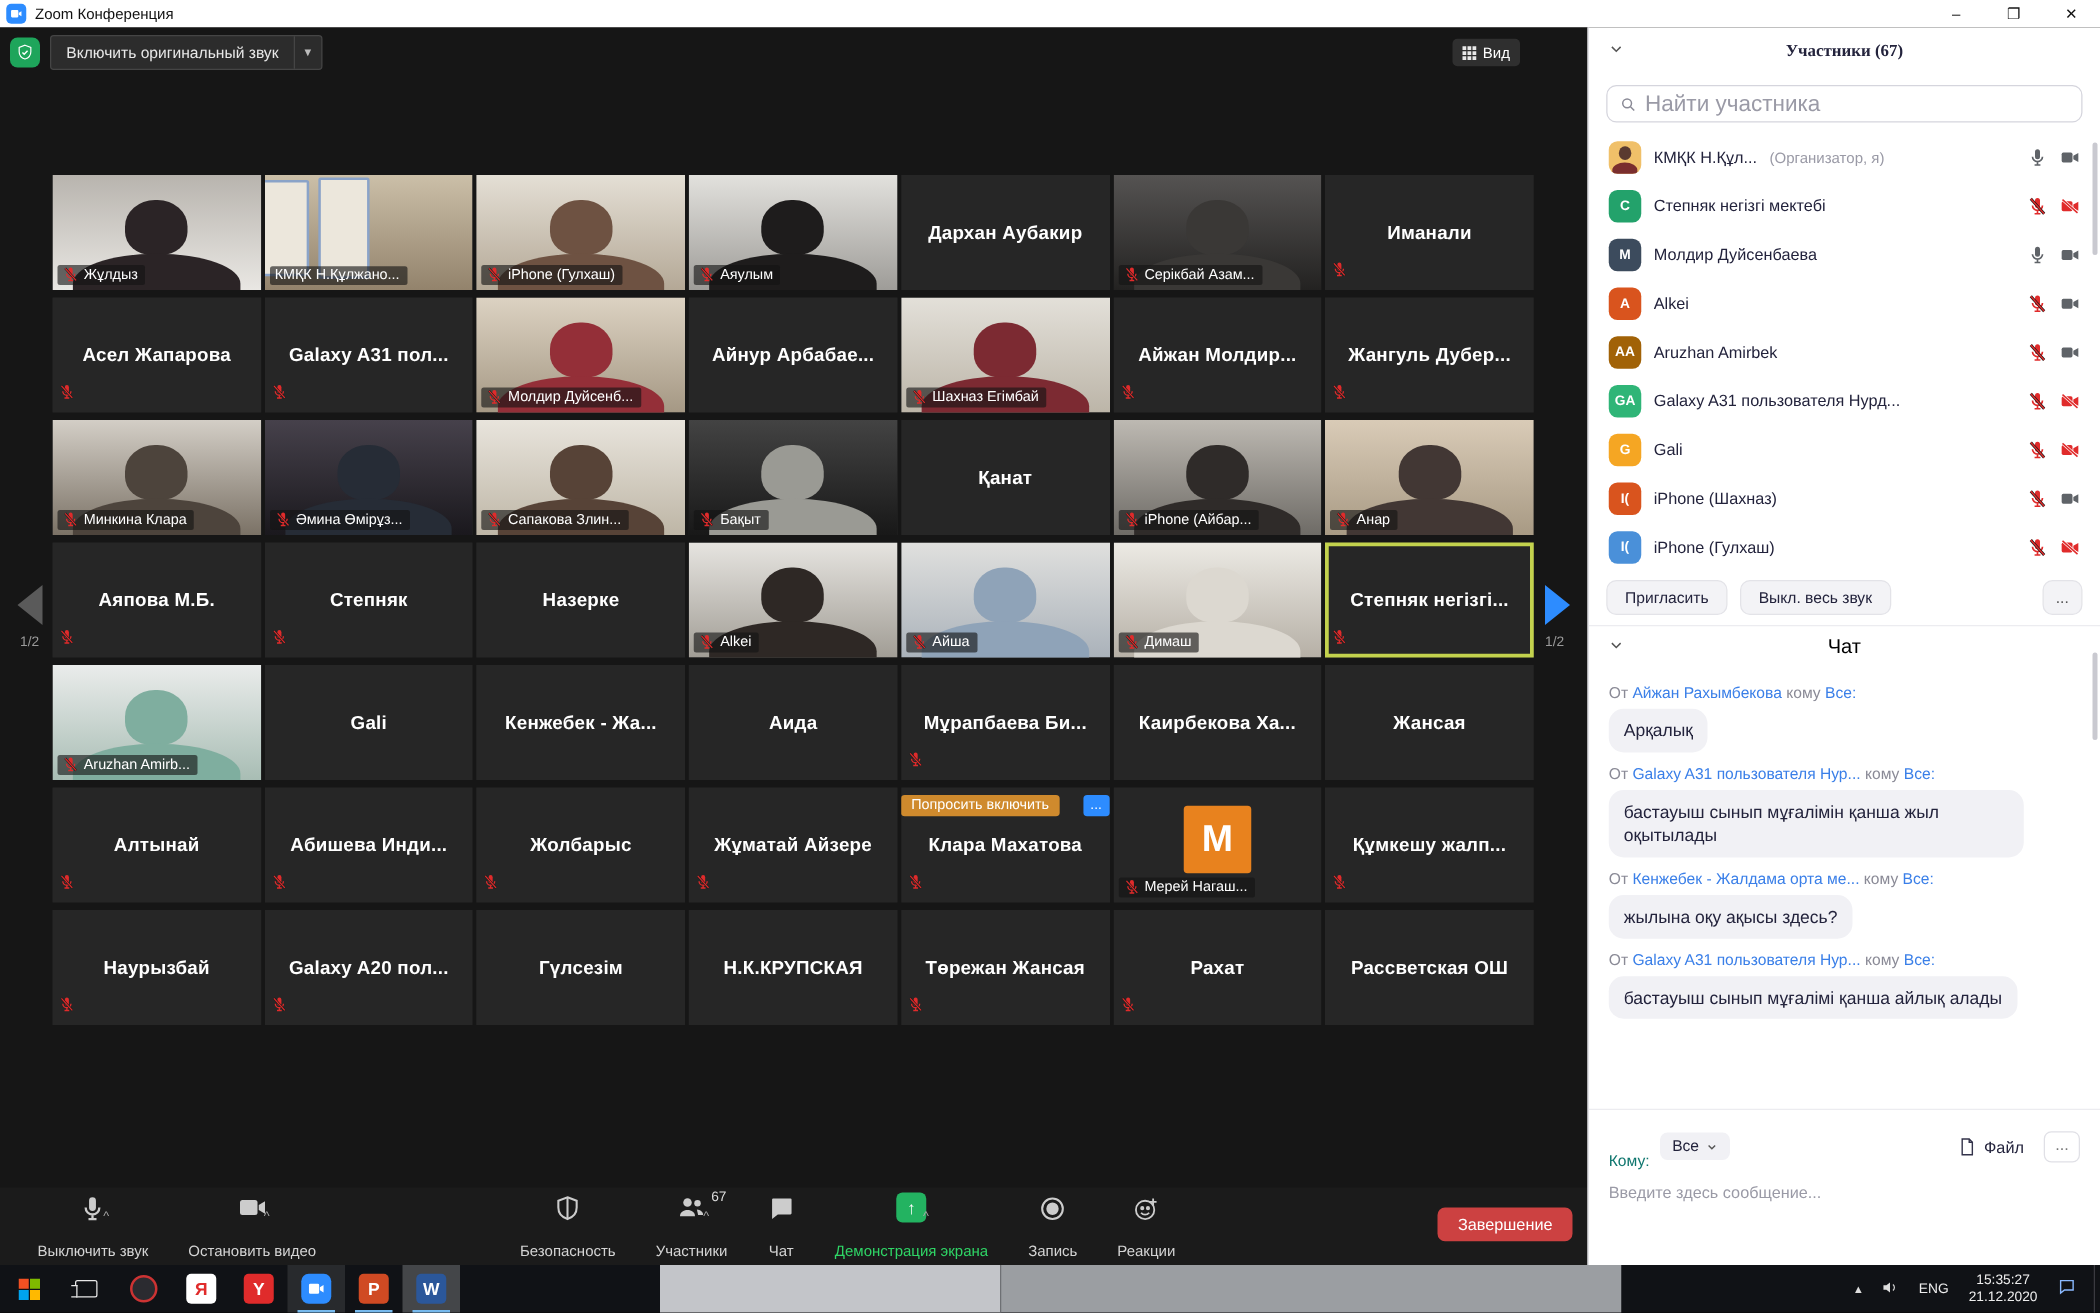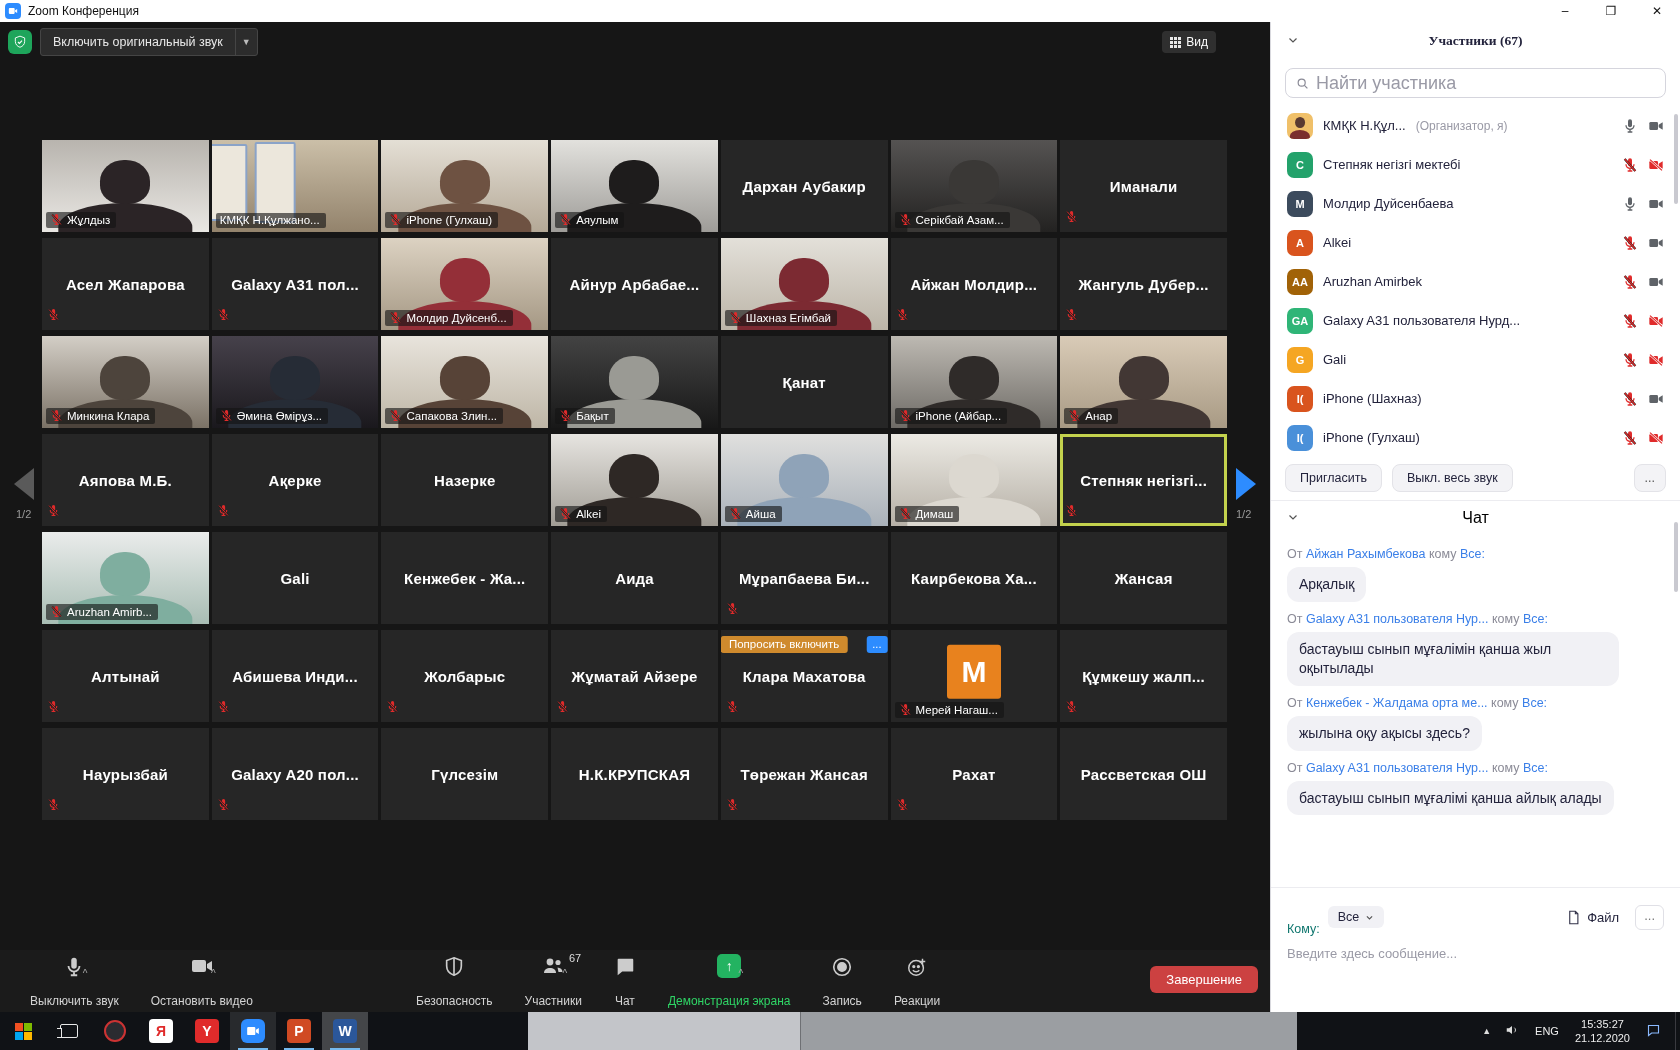--- a/index.html
+++ b/index.html
@@ -413,21 +413,21 @@
         <div class="tile">
           <div class="center-name">Аяпова М.Б.</div>
           <span class="mic-only"><svg class="micoff" viewBox="0 0 24 24">
               <path fill="#e02b2b" d="M12 2a3 3 0 0 1 3 3v6a3 3 0 0 1-6 0V5a3 3 0 0 1 3-3z"></path>
               <path fill="none" stroke="#e02b2b" stroke-width="2" d="M6 11a6 6 0 0 0 12 0M12 17v4M8.5 21h7"></path>
               <path stroke="#1a1a1a" stroke-width="3.4" d="M4 3 20 21"></path>
               <path stroke="#e02b2b" stroke-width="1.8" d="M4 3 20 21"></path>
             </svg></span>
         </div>
         <div class="tile">
-          <div class="center-name">Ақерке</div>
+          <div class="center-name">Степняк</div>
           <span class="mic-only"><svg class="micoff" viewBox="0 0 24 24">
               <path fill="#e02b2b" d="M12 2a3 3 0 0 1 3 3v6a3 3 0 0 1-6 0V5a3 3 0 0 1 3-3z"></path>
               <path fill="none" stroke="#e02b2b" stroke-width="2" d="M6 11a6 6 0 0 0 12 0M12 17v4M8.5 21h7"></path>
               <path stroke="#1a1a1a" stroke-width="3.4" d="M4 3 20 21"></path>
               <path stroke="#e02b2b" stroke-width="1.8" d="M4 3 20 21"></path>
             </svg></span>
         </div>
         <div class="tile">
           <div class="center-name">Назерке</div>
         </div>

